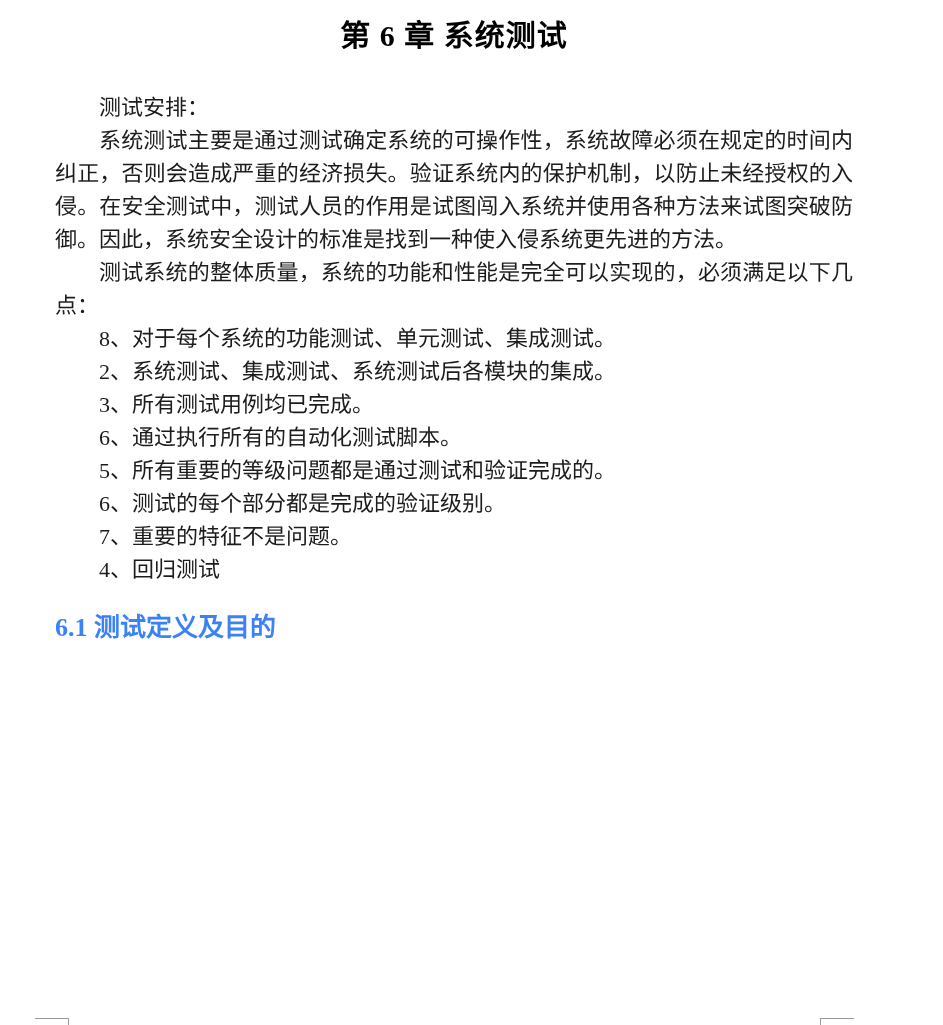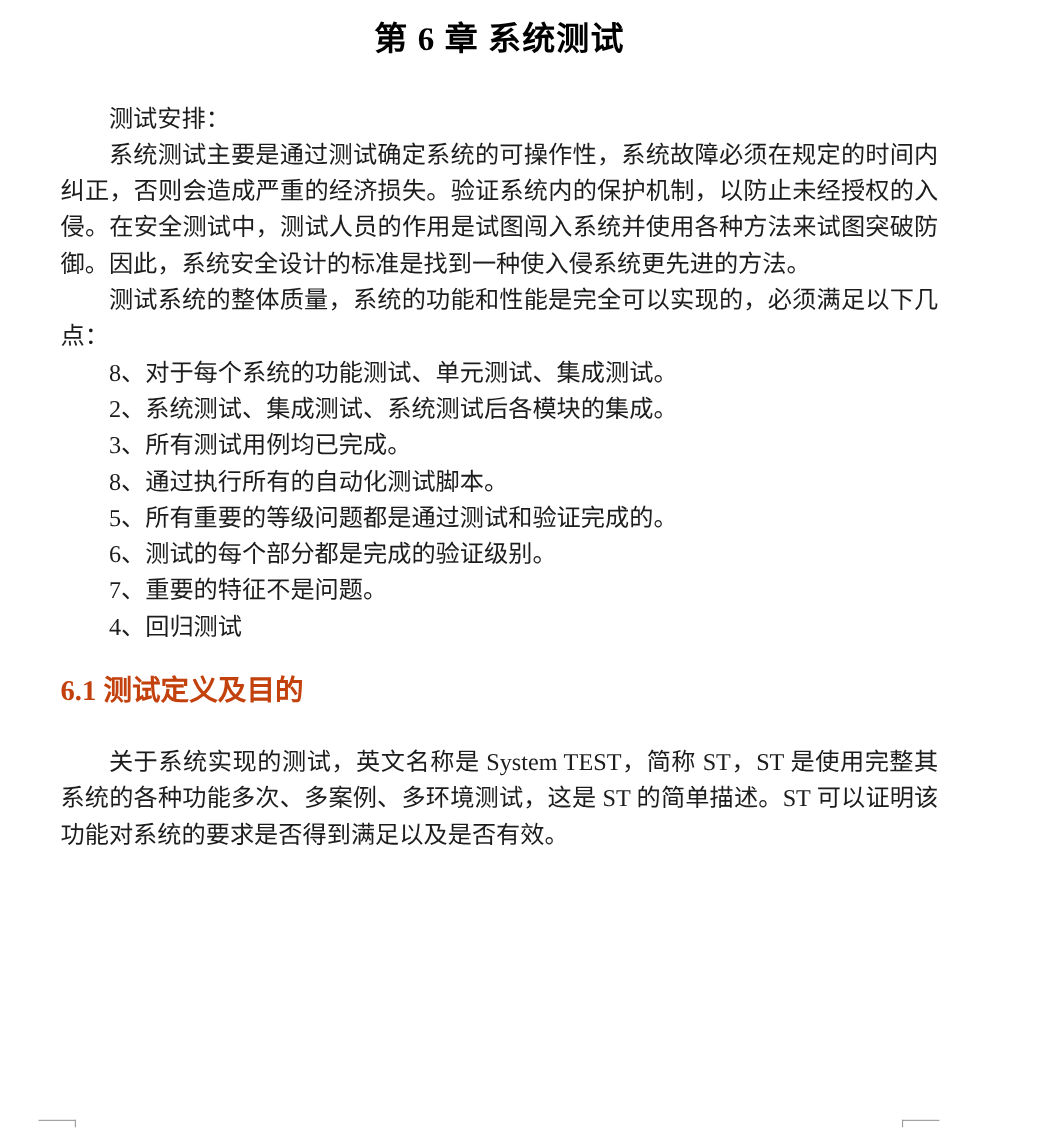--- a/index.html
+++ b/index.html
@@ -42,21 +42,21 @@
   .list-item {
     font-size: 22px;
     line-height: 33px;
     text-indent: 44px;
   }
   .section-heading {
     margin: 20px 0 27px 0;
     font-size: 26px;
     font-weight: 700;
     line-height: 43px;
-    color: #c2410c;
+    color: #3b82f6;
   }
   .crop-mark {
     position: absolute;
     top: 1018px;
     width: 33px;
     height: 7px;
   }
   .crop-mark.left {
     left: 35px;
     border-top: 1px solid #9a9a9a;
@@ -79,29 +79,28 @@
     <p class="body-text">测试安排：</p>
 
     <p class="body-text">系统测试主要是通过测试确定系统的可操作性，系统故障必须在规定的时间内纠正，否则会造成严重的经济损失。验证系统内的保护机制，以防止未经授权的入侵。在安全测试中，测试人员的作用是试图闯入系统并使用各种方法来试图突破防御。因此，系统安全设计的标准是找到一种使入侵系统更先进的方法。</p>
 
     <p class="body-text">测试系统的整体质量，系统的功能和性能是完全可以实现的，必须满足以下几点：</p>
 
     <div>
       <div class="list-item">8、对于每个系统的功能测试、单元测试、集成测试。</div>
       <div class="list-item">2、系统测试、集成测试、系统测试后各模块的集成。</div>
       <div class="list-item">3、所有测试用例均已完成。</div>
-      <div class="list-item">8、通过执行所有的自动化测试脚本。</div>
+      <div class="list-item">6、通过执行所有的自动化测试脚本。</div>
       <div class="list-item">5、所有重要的等级问题都是通过测试和验证完成的。</div>
       <div class="list-item">6、测试的每个部分都是完成的验证级别。</div>
       <div class="list-item">7、重要的特征不是问题。</div>
       <div class="list-item">4、回归测试</div>
     </div>
 
     <h2 class="section-heading">6.1 测试定义及目的</h2>
 
-    <p class="body-text">关于系统实现的测试，英文名称是 System TEST，简称 ST，ST 是使用完整其系统的各种功能多次、多案例、多环境测试，这是 ST 的简单描述。ST 可以证明该功能对系统的要求是否得到满足以及是否有效。</p>
 
 
   </div>
 
   <div class="crop-mark left"></div>
   <div class="crop-mark right"></div>
 </div>
 
 </body></html>

